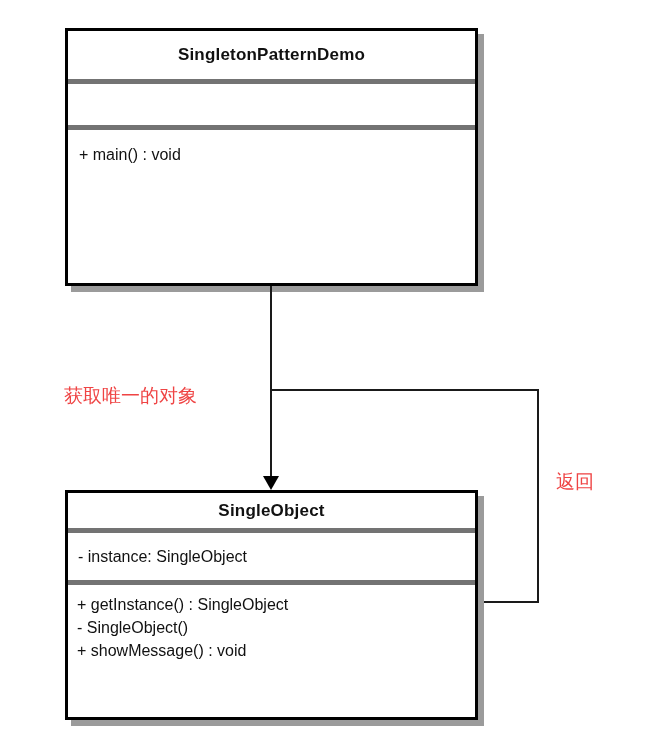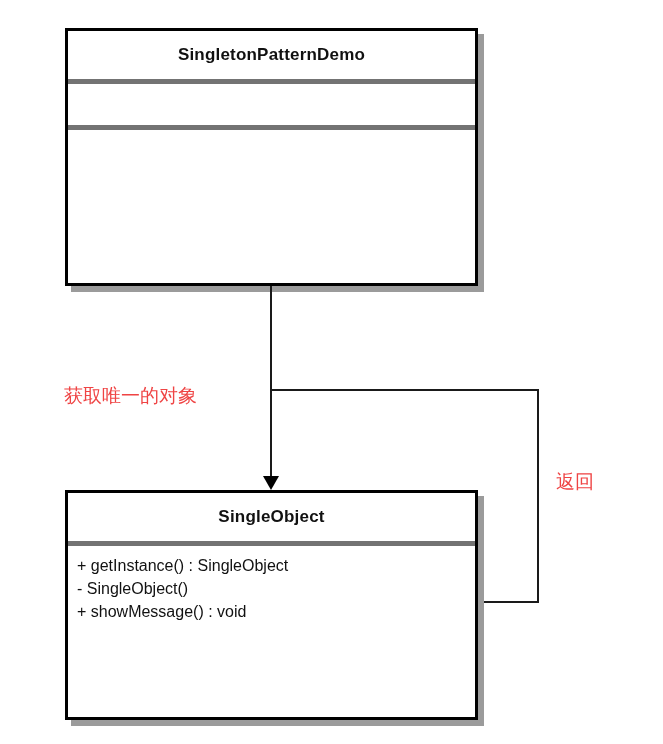--- a/index.html
+++ b/index.html
@@ -31,21 +31,21 @@
 
   .class-title {
     display: flex;
     align-items: center;
     justify-content: center;
     font-weight: bold;
     font-size: 17px;
     letter-spacing: 0.2px;
   }
   .top .class-title    { height: 53px; }
-  .bottom .class-title { height: 53px; }
+  .bottom .class-title { height: 40px; }
 
   .top .attrs    { height: 46px; }
   .bottom .attrs { height: 52px; display: flex; align-items: center; padding-left: 10px; font-size: 16px; }
 
   .top .methods    { height: 153px; padding: 13px 0 0 11px; font-size: 16px; }
   .bottom .methods { height: 126px; padding: 8px 0 0 9px;  font-size: 16px; }
 
   .member { line-height: 23px; white-space: nowrap; }
 
   
@@ -83,33 +83,39 @@
   }
 </style>
 </head>
 <body>
 
 <div class="canvas">
 
   <div class="class-box top">
     <div class="compartment class-title">SingletonPatternDemo</div>
     <div class="compartment attrs"></div>
+    <div class="compartment last methods">
+      <div class="member">+ main() : void</div>
+    </div>
   </div>
 
   <div class="line edge-call-vline"></div>
   <div class="arrowhead"></div>
   <div class="edge-label call">获取唯一的对象</div>
 
   <div class="line edge-return-hline1"></div>
   <div class="line edge-return-vline"></div>
   <div class="line edge-return-hline2"></div>
   <div class="edge-label return">返回</div>
 
   <div class="class-box bottom">
     <div class="compartment class-title">SingleObject</div>
+    <div class="compartment attrs">
+      <div class="member">- instance: SingleObject</div>
+    </div>
     <div class="compartment last methods">
       <div class="member">+ getInstance() : SingleObject</div>
       <div class="member">- SingleObject()</div>
       <div class="member">+ showMessage() : void</div>
     </div>
   </div>
 
 
 </div>
 

